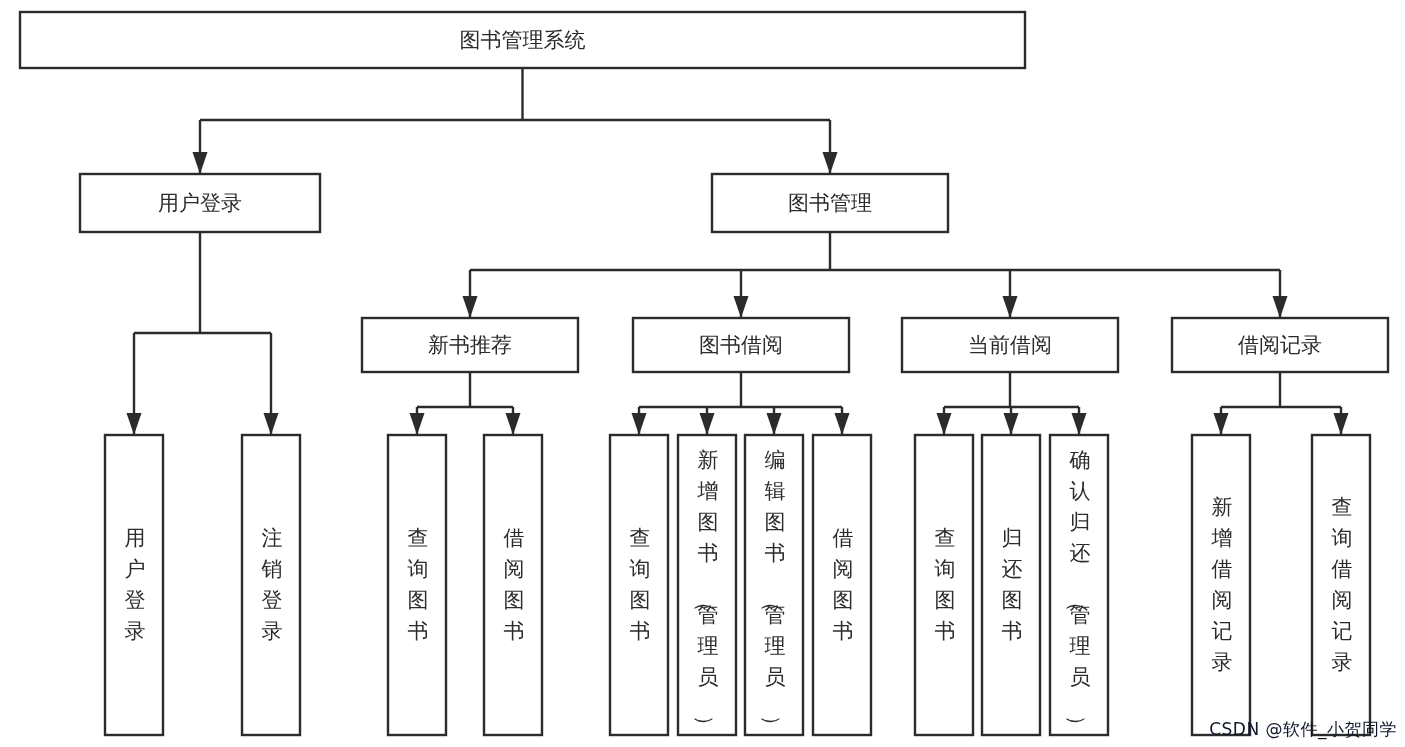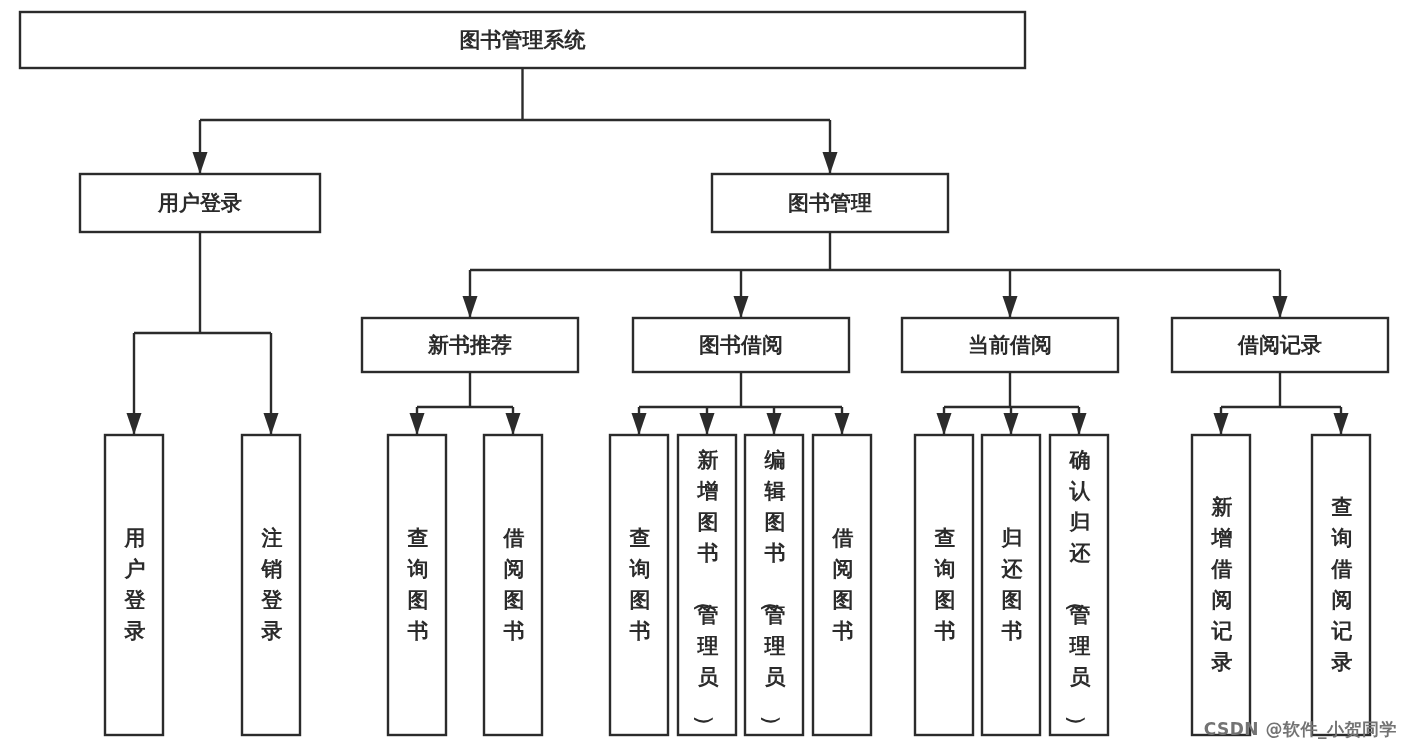--- a/index.html
+++ b/index.html
@@ -10,21 +10,20 @@
   }
   body {
     font-family: "DejaVu Sans", "Liberation Sans", sans-serif;
   }
   #diagram-root {
     position: relative;
     width: 1405px;
     height: 747px;
     background: #ffffff;
     overflow: hidden;
-    font-weight: bold;
   }
   svg.flow-canvas {
     position: absolute;
     left: 0;
     top: 0;
     width: 1405px;
     height: 747px;
     display: block;
   }
   .node-box {
@@ -54,21 +53,21 @@
     font-size: 21px;
     fill: #2b2b2b;
     text-anchor: middle;
   }
   .watermark {
     position: absolute;
     right: 8px;
     bottom: 6px;
     font-family: "DejaVu Sans", "Liberation Sans", sans-serif;
     font-size: 17px;
-    color: #737373;
+    color: #0f172a;
     letter-spacing: 0.5px;
     white-space: nowrap;
     pointer-events: none;
     text-align: right;
   }
 </style>
 </head>
 <body>
 
 <div id="diagram-root">

